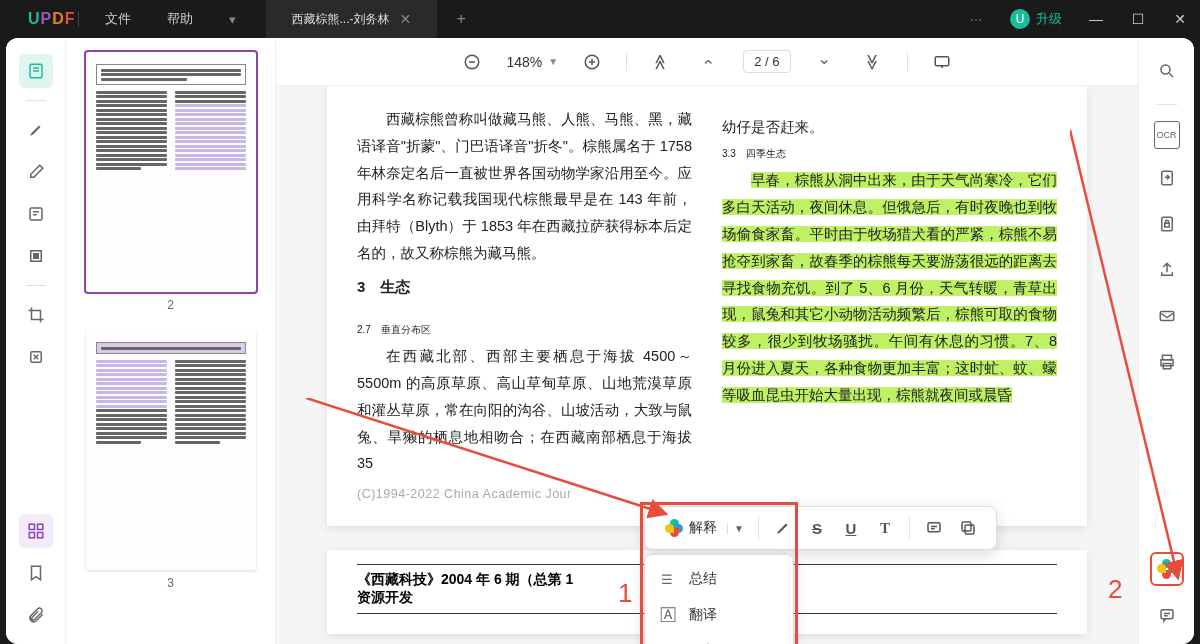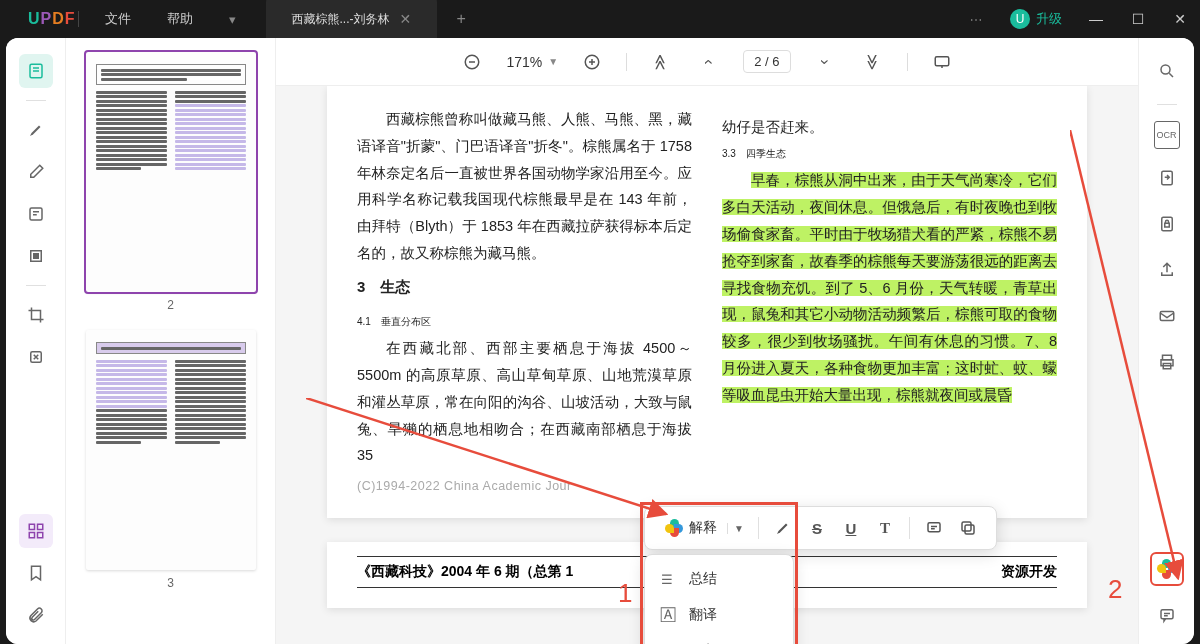--- a/index.html
+++ b/index.html
@@ -47,27 +47,27 @@
   .vt-btn { width: 28px; height: 28px; display: flex; align-items: center; justify-content: center; color: #555; cursor: pointer; border-radius: 4px; font-size: 16px; }
   .zoom-display { font-size: 14px; color: #333; display: flex; align-items: center; gap: 6px; }
   .page-input { border: 1px solid #ddd; border-radius: 4px; padding: 3px 10px; font-size: 13px; color: #333; }
   .vt-sep { width: 1px; height: 18px; background: #ddd; }
 
   .doc-scroll { flex: 1; overflow: auto; padding: 0 20px 20px; }
   .page { background: #fff; margin: 0 auto; width: 760px; padding: 20px 30px; box-shadow: 0 2px 8px rgba(0,0,0,.1); }
   .cols { display: flex; gap: 30px; }
   .col { flex: 1; font-size: 14.5px; line-height: 1.85; color: #222; text-align: justify; font-family: "SimSun", serif; }
   .col p { text-indent: 2em; }
-  .col h3 { font-size: 15px; font-weight: bold; margin: 6px 0 12px; text-indent: 0; font-family: "SimHei", sans-serif; }
+  .col h3 { font-size: 15px; font-weight: bold; margin: 6px 0 20px; text-indent: 0; font-family: "SimHei", sans-serif; }
   .col .sec { font-size: 10px; margin: 4px 0; text-indent: 0; font-family: "SimHei", sans-serif; }
   .highlight { background: #bef264; }
   .pnum { text-align: center; margin: 8px 0; font-size: 13px; }
   .footer-text { font-size: 12.5px; color: #aaa; text-align: left; letter-spacing: .5px; margin-top: 6px; }
   .page-sep { height: 24px; }
-  .journal-line { border-top: 1px solid #333; border-bottom: 1px solid #333; padding: 6px 0; display: flex; justify-content: space-between; font-size: 14px; font-weight: bold; font-family: "SimSun", serif; }
+  .journal-line { border-top: 1px solid #333; border-bottom: 1px solid #333; padding: 6px 0; display: flex; justify-content: space-between; font-size: 14px; font-weight: bold; font-family: "SimSun", serif; flex-direction: column; }
 
   
   .right-rail { width: 56px; background: #fff; border-left: 1px solid #eee; display: flex; flex-direction: column; align-items: center; padding-top: 16px; gap: 12px; }
   .right-rail .rail-bottom2 { margin-top: auto; margin-bottom: 12px; display: flex; flex-direction: column; gap: 12px; align-items: center; }
   .ai-btn { width: 34px; height: 34px; border: 2px solid #e74c3c; border-radius: 6px; display: flex; align-items: center; justify-content: center; cursor: pointer; }
 
   
   .float-bar { position: absolute; left: 638px; top: 468px; background: #fff; border: 1px solid #ddd; border-radius: 8px; box-shadow: 0 4px 16px rgba(0,0,0,.15); display: flex; align-items: center; height: 44px; padding: 0 6px; gap: 2px; z-index: 30; }
   .float-bar .grp { display: flex; align-items: center; gap: 2px; padding: 0 6px; }
   .float-bar .fsep { width: 1px; height: 22px; background: #e0e0e0; }
@@ -297,21 +297,21 @@
 
   <div class="viewer">
     <div class="viewer-toolbar">
       <div class="vt-btn">
           <svg class="ico" viewBox="0 0 24 24" fill="none" stroke="currentColor" stroke-width="2">
             <circle cx="12" cy="12" r="9"></circle>
             <path d="M8 12h8"></path>
           </svg>
         </div>
       <div class="zoom-display">
-          <span>171%</span>
+          <span>148%</span>
           <span style="font-size:10px;color:#888;">▼</span>
         </div>
       <div class="vt-btn">
           <svg class="ico" viewBox="0 0 24 24" fill="none" stroke="currentColor" stroke-width="2">
             <circle cx="12" cy="12" r="9"></circle>
             <path d="M8 12h8M12 8v8"></path>
           </svg>
         </div>
       <div class="vt-sep"></div>
       <div class="vt-btn" style="transform:rotate(90deg);">≪</div>
@@ -327,21 +327,21 @@
           </svg>
         </div>
     </div>
 
     <div class="doc-scroll">
       <div class="page">
         <div class="cols">
           <div class="col">
             <p>西藏棕熊曾称叫做藏马熊、人熊、马熊、黑，藏语译音"折蒙"、门巴语译音"折冬"。棕熊属名于 1758 年林奈定名后一直被世界各国动物学家沿用至今。应用科学名称记载我国现代棕熊最早是在 143 年前，由拜特（Blyth）于 1853 年在西藏拉萨获得标本后定名的，故又称棕熊为藏马熊。</p>
             <h3>3　生态</h3>
-            <div class="sec">4.1　垂直分布区</div>
+            <div class="sec">2.7　垂直分布区</div>
             <p>在西藏北部、西部主要栖息于海拔 4500～5500m 的高原草原、高山草甸草原、山地荒漠草原和灌丛草原，常在向阳的沟谷、山坡活动，大致与鼠兔、旱獭的栖息地相吻合；在西藏南部栖息于海拔 35</p>
             <div class="footer-text">(C)1994-2022 China Academic Jour</div>
           </div>
           <div class="col">
             <p style="text-indent:0;margin-top:8px;">幼仔是否赶来。</p>
             <div class="sec">3.3　四季生态</div>
             <p><span class="highlight">早春，棕熊从洞中出来，由于天气尚寒冷，它们多白天活动，夜间休息。但饿急后，有时夜晚也到牧场偷食家畜。平时由于牧场猎犬看的严紧，棕熊不易抢夺到家畜，故春季的棕熊每天要游荡很远的距离去寻找食物充饥。到了 5、6 月份，天气转暖，青草出现，鼠兔和其它小动物活动频繁后，棕熊可取的食物较多，很少到牧场骚扰。午间有休息的习惯。7、8 月份进入夏天，各种食物更加丰富；这时虻、蚊、蠓等吸血昆虫开始大量出现，棕熊就夜间或晨昏</span></p>
           </div>
         </div>
       </div>

